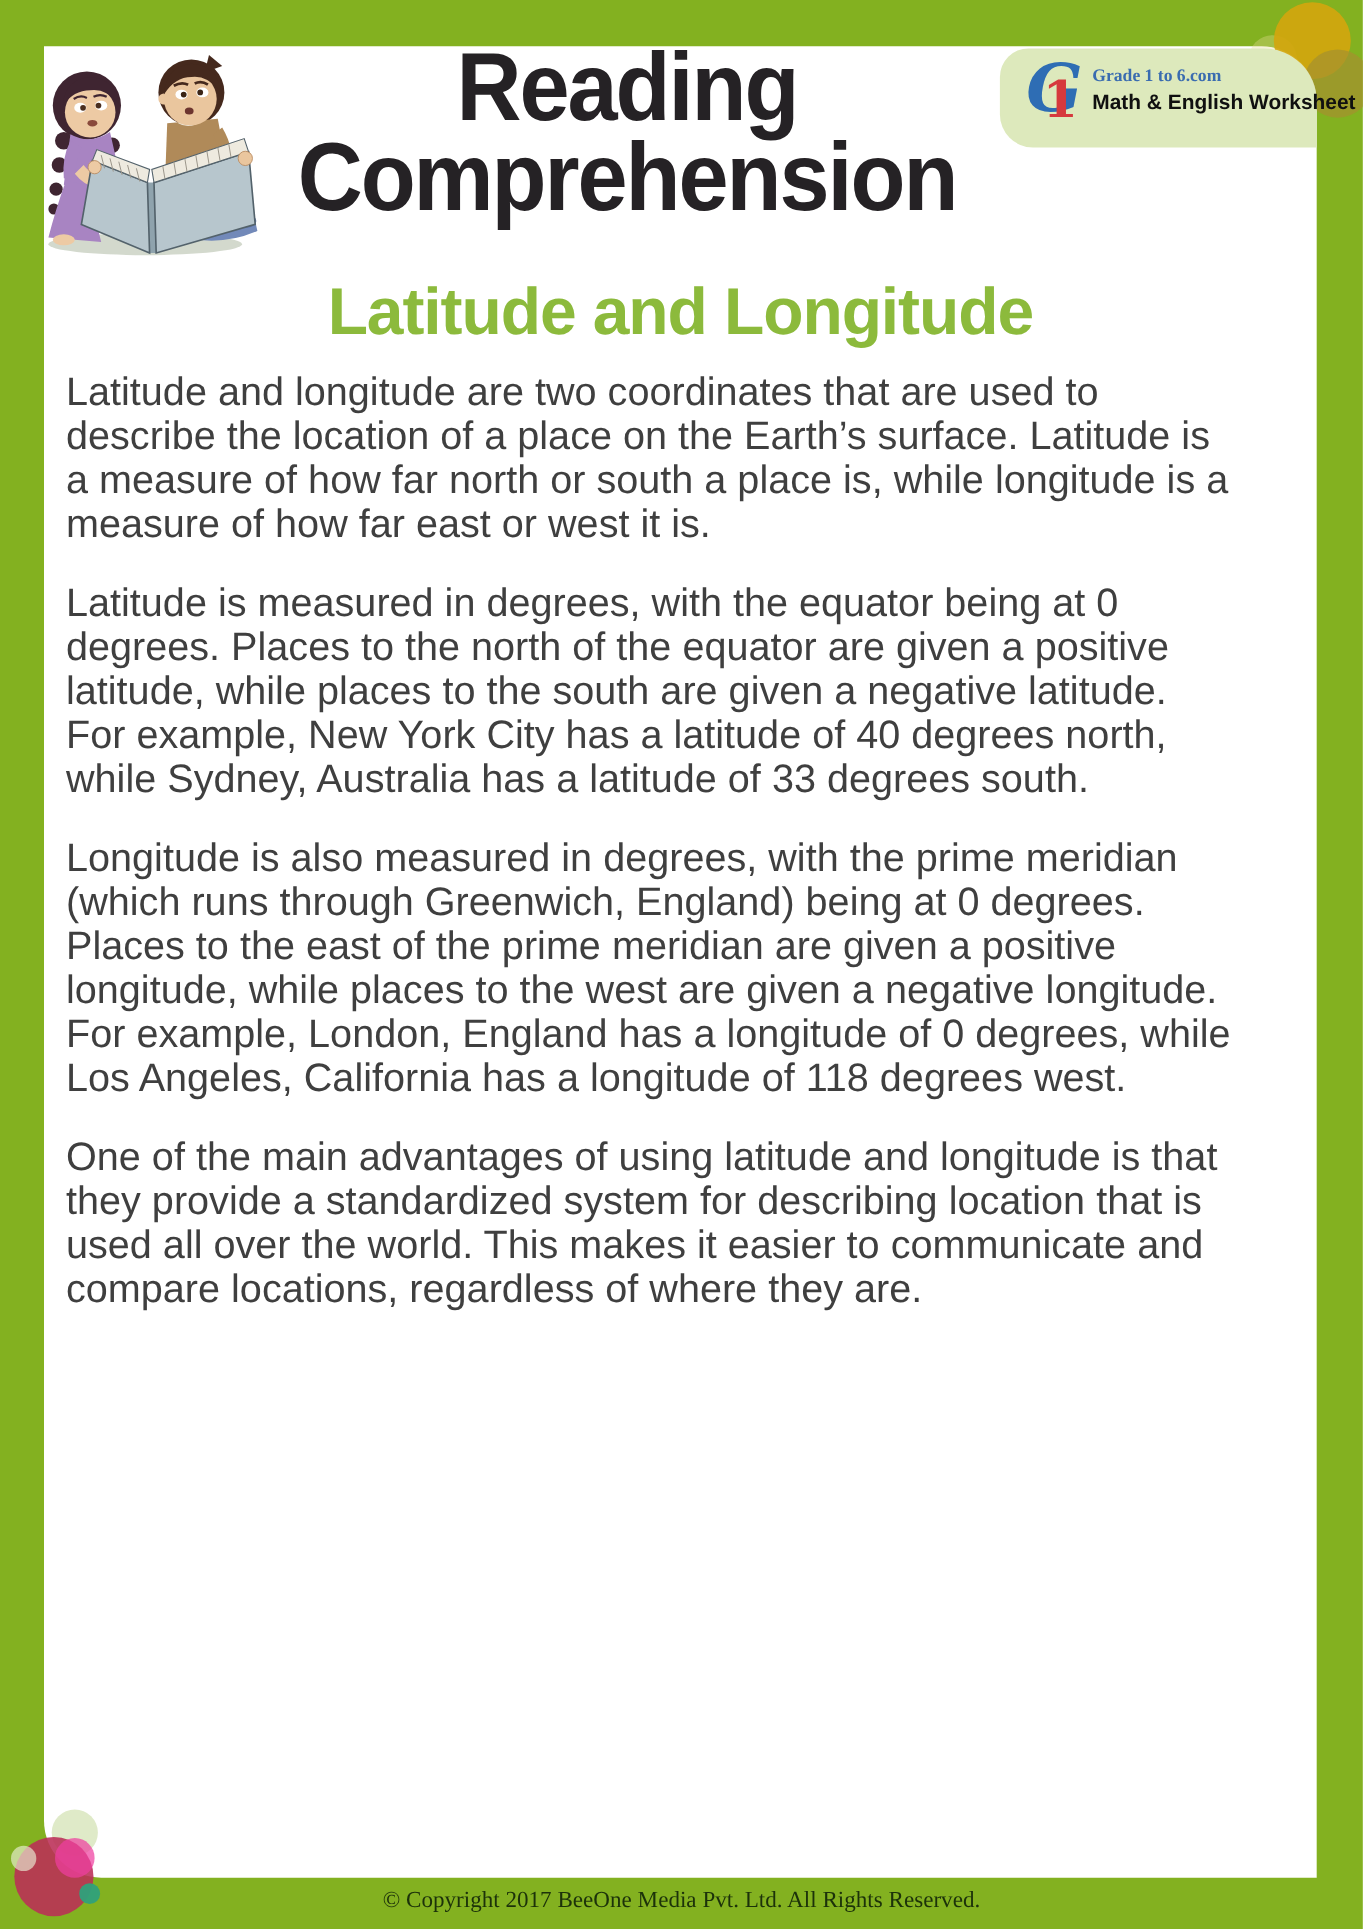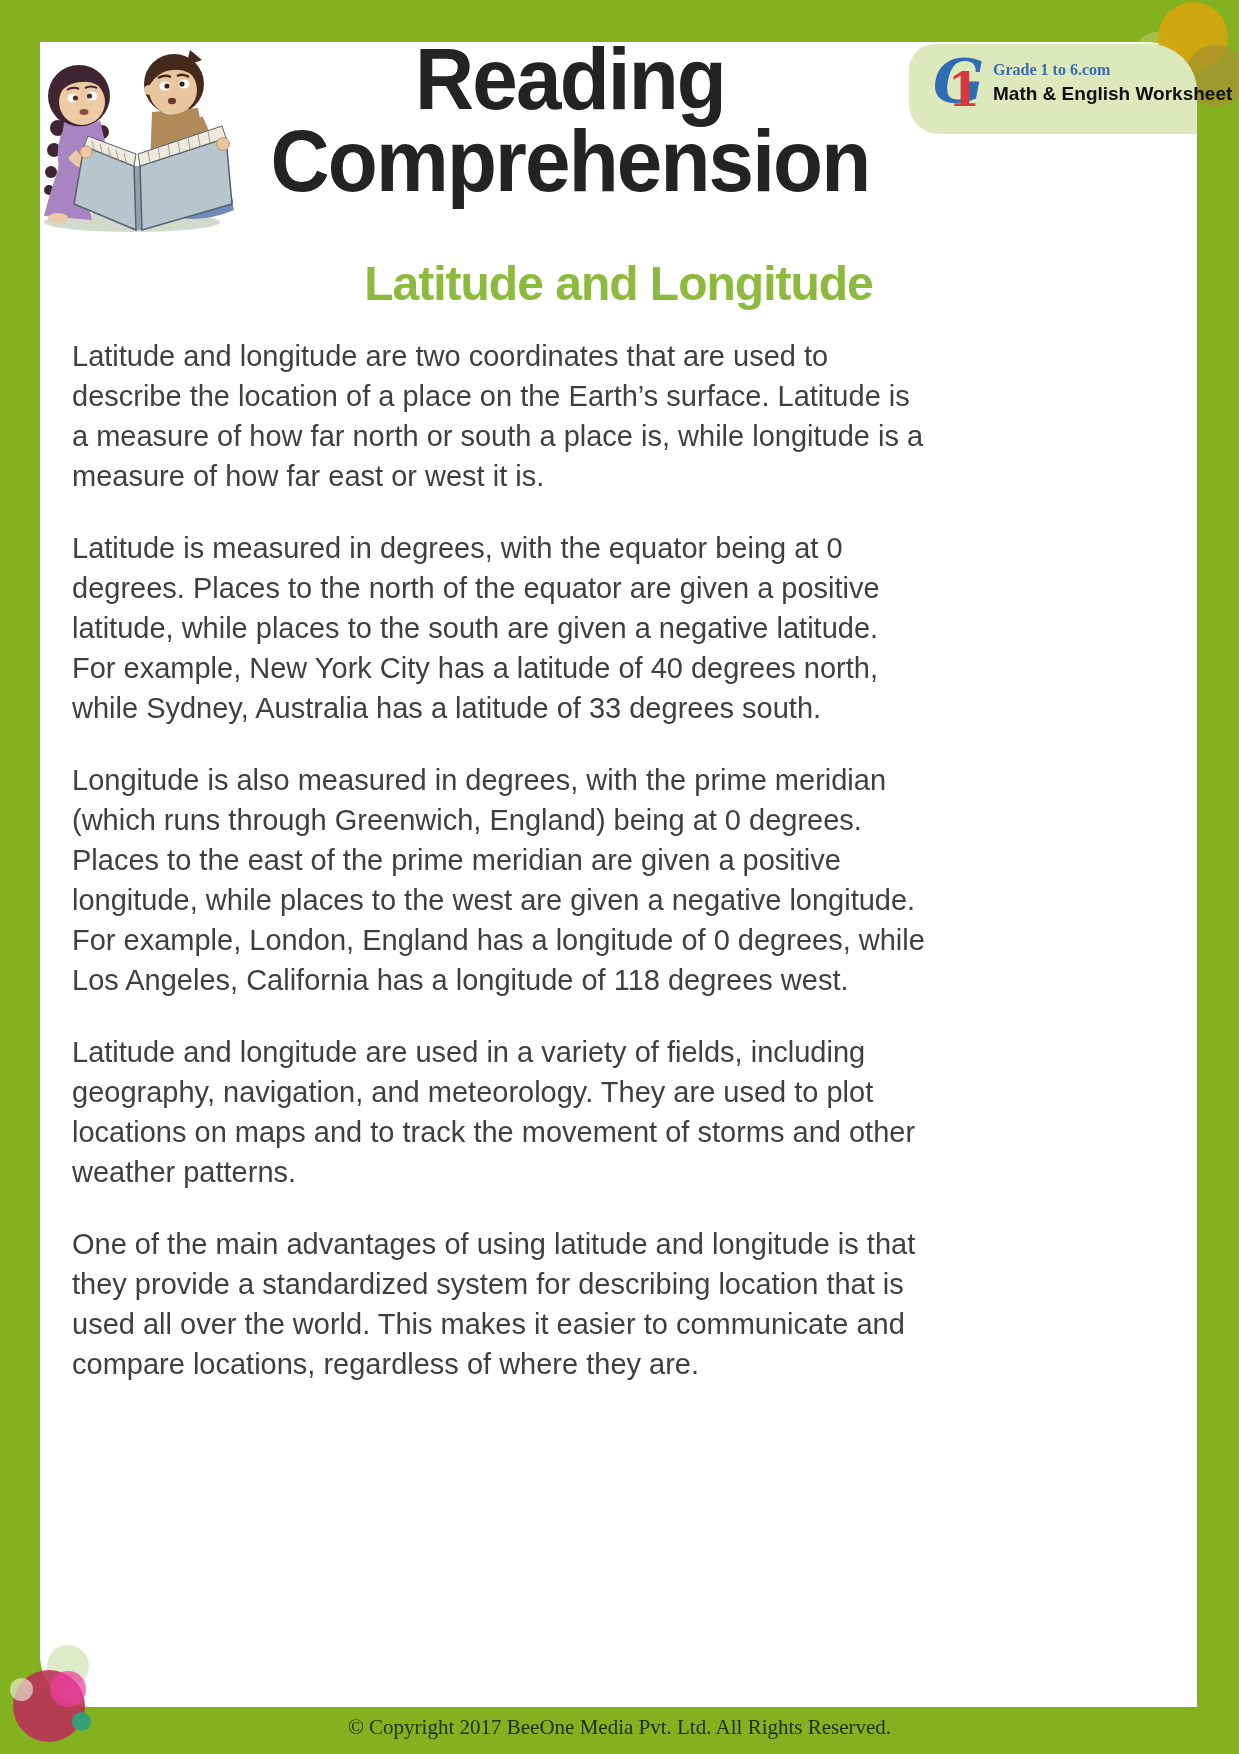--- a/index.html
+++ b/index.html
@@ -49,26 +49,26 @@
   
   .title{
     position:absolute; left:170px; top:38px; width:800px; margin:0;
     text-align:center; color:#252225;
     font-size:88px; line-height:82px; font-weight:bold; letter-spacing:-2px;
     white-space:pre-line; transform:scaleX(.93); transform-origin:50% 0;
   }
   .subtitle{
     position:absolute; left:40px; top:258px; width:1157px; margin:0;
     text-align:center; color:#8cba3c;
-    font-size:48px; line-height:52px; font-weight:bold; letter-spacing:-1px;
+    font-size:60px; line-height:52px; font-weight:bold; letter-spacing:-1px;
   }
   
   .article{
-    position:absolute; left:72px; top:336px; width:1122px;
-    color:#3f3f3f; font-size:29px; line-height:40px; letter-spacing:0;
+    position:absolute; left:60px; top:336px; width:1122px;
+    color:#3f3f3f; font-size:36px; line-height:40px; letter-spacing:0;
   }
   .article p{margin:0 0 32px 0; white-space:pre-line;}
   
   .copyright{
     position:absolute; left:0; top:1714px; width:1239px;
     text-align:center; font-family:"Liberation Serif", serif;
     font-size:21px; line-height:26px; color:#1c320a;
   }
   .kids{position:absolute; left:22px; top:24px; width:215px; height:212px;}
 </style>
@@ -167,24 +167,20 @@
 degrees. Places to the north of the equator are given a positive
 latitude, while places to the south are given a negative latitude.
 For example, New York City has a latitude of 40 degrees north,
 while Sydney, Australia has a latitude of 33 degrees south.</p>
     <p>Longitude is also measured in degrees, with the prime meridian
 (which runs through Greenwich, England) being at 0 degrees.
 Places to the east of the prime meridian are given a positive
 longitude, while places to the west are given a negative longitude.
 For example, London, England has a longitude of 0 degrees, while
 Los Angeles, California has a longitude of 118 degrees west.</p>
-    <p>Latitude and longitude are used in a variety of fields, including
-geography, navigation, and meteorology. They are used to plot
-locations on maps and to track the movement of storms and other
-weather patterns.</p>
     <p>One of the main advantages of using latitude and longitude is that
 they provide a standardized system for describing location that is
 used all over the world. This makes it easier to communicate and
 compare locations, regardless of where they are.</p>
   </div>
 
   <div class="copyright">© Copyright 2017 BeeOne Media Pvt. Ltd. All Rights Reserved.</div>
 
 </div>
 

